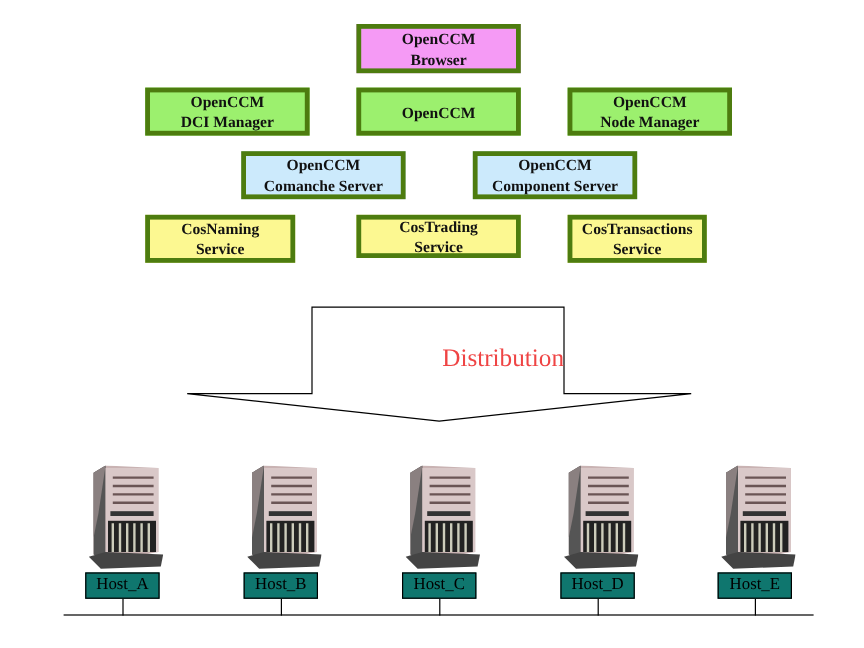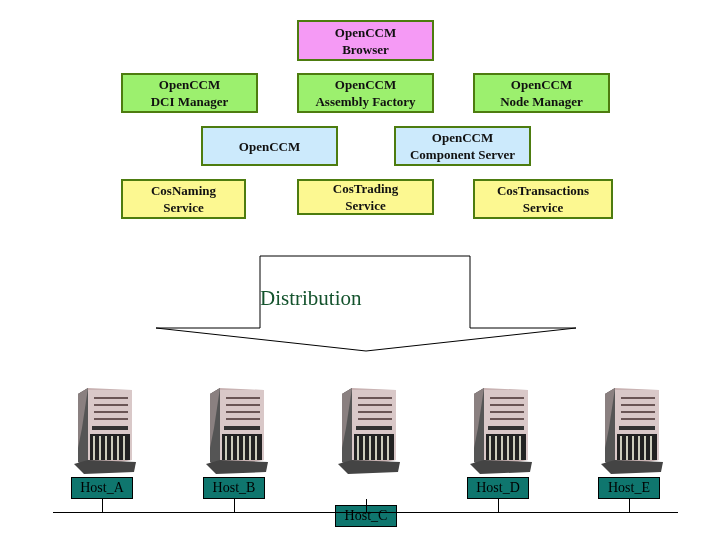--- a/index.html
+++ b/index.html
@@ -1,71 +1,71 @@
 <!DOCTYPE html>
 <html><head>
 <meta charset="utf-8">
 <style>
   html, body { margin: 0; padding: 0; background: #ffffff; }
   body { width: 720px; height: 540px; position: relative; overflow: hidden;
          font-family: "Liberation Serif", "DejaVu Serif", serif; }
-  .box { position: absolute; border: 2px solid #4d7c0f; box-sizing: border-box;
+  .box { position: absolute; border: 4px solid #4d7c0f; box-sizing: border-box;
          display: flex; flex-direction: column; align-items: center; justify-content: center;
          font-weight: bold; font-size: 13px; line-height: 17px; color: #111; text-align: center; }
   .pink   { background: #f59af5; }
   .green  { background: #9cf06e; }
   .blue   { background: #cceafc; }
   .yellow { background: #fcf891; }
   svg.arrow { position: absolute; left: 0; top: 0; }
-  .dist-label { position: absolute; left: 260px; top: 286px; width: 210px; text-align: left;
-                font-size: 21px; color: #14532d; }
+  .dist-label { position: absolute; left: 260px; top: 286px; width: 210px; text-align: right;
+                font-size: 21px; color: #ef4444; }
   .server { position: absolute; width: 62px; height: 88px; }
   .host-label { position: absolute; width: 62px; height: 22px; border: 1px solid #000; box-sizing: border-box;
                 background: #0f766e; font-size: 14px; display: flex; align-items: center; justify-content: center; color: #000; }
   .drop { position: absolute; width: 1px; height: 14px; background: #000; }
   .bus { position: absolute; left: 53px; top: 512px; width: 625px; height: 1px; background: #000; }
 </style>
 </head>
 <body>
 
 <div class="box pink" style="left:297px;top:20px;width:137px;height:41px;">
   <span>OpenCCM</span>
   <span>Browser</span>
 </div>
 
 <div class="box green" style="left:121px;top:73px;width:137px;height:40px;">
   <span>OpenCCM</span>
   <span>DCI Manager</span>
 </div>
 <div class="box green" style="left:297px;top:73px;width:137px;height:40px;">
   <span>OpenCCM</span>
-  <span>Assembly Factory</span>
 </div>
 <div class="box green" style="left:473px;top:73px;width:137px;height:40px;">
   <span>OpenCCM</span>
   <span>Node Manager</span>
 </div>
 
 <div class="box blue" style="left:201px;top:126px;width:137px;height:40px;">
   <span>OpenCCM</span>
+  <span>Comanche Server</span>
 </div>
 <div class="box blue" style="left:394px;top:126px;width:137px;height:40px;">
   <span>OpenCCM</span>
   <span>Component Server</span>
 </div>
 
 <div class="box yellow" style="left:121px;top:179px;width:125px;height:40px;">
   <span>CosNaming</span>
   <span>Service</span>
 </div>
 <div class="box yellow" style="left:297px;top:179px;width:137px;height:36px;text-align:center;">
   <span>CosTrading</span>
   <span>Service</span>
 </div>
-<div class="box yellow" style="left:473px;top:179px;width:140px;height:40px;">
+<div class="box yellow" style="left:473px;top:179px;width:116px;height:40px;">
   <span>CosTransactions</span>
   <span>Service</span>
 </div>
 
 <svg class="arrow" width="720" height="540">
   <polygon points="260,256 470,256 470,328 576,328 366,351 156,328 260,328" fill="#ffffff" stroke="#000" stroke-width="1"></polygon>
 </svg>
 <div class="dist-label">Distribution</div>
 
 <div id="hosts">
@@ -128,21 +128,21 @@
       <rect x="18" y="38" width="36" height="4" fill="#333"></rect>
       <rect x="16" y="46" width="40" height="26" fill="#222"></rect>
       <line x1="20" y1="48" x2="20" y2="72" stroke="#ccb" stroke-width="2"></line>
       <line x1="26" y1="48" x2="26" y2="72" stroke="#ccb" stroke-width="2"></line>
       <line x1="32" y1="48" x2="32" y2="72" stroke="#ccb" stroke-width="2"></line>
       <line x1="38" y1="48" x2="38" y2="72" stroke="#ccb" stroke-width="2"></line>
       <line x1="44" y1="48" x2="44" y2="72" stroke="#ccb" stroke-width="2"></line>
       <line x1="50" y1="48" x2="50" y2="72" stroke="#ccb" stroke-width="2"></line>
       <polygon points="0,76 14,72 62,74 60,84 10,86" fill="#444"></polygon>
     </svg>
-    <div class="host-label" style="left:335px;top:477px;margin-top:28px;">Host_C</div>
+    <div class="host-label" style="left:335px;top:477px;">Host_C</div>
     <div class="drop" style="left:366px;top:499px;"></div>
   </div>
     <div>
     <svg class="server" style="left:470px;top:388px;" viewBox="0 0 62 88">
       <polygon points="4,6 14,0 58,2 58,72 14,80 4,74" fill="#c9b3b3"></polygon>
       <polygon points="4,6 14,0 14,80 4,74" fill="#555"></polygon>
       <polygon points="4,6 14,0 8,40 4,60" fill="#8a8080"></polygon>
       <rect x="14" y="2" width="44" height="70" fill="#d9c8c8"></rect>
       <line x1="20" y1="10" x2="54" y2="10" stroke="#6a5555" stroke-width="2"></line>
       <line x1="20" y1="17" x2="54" y2="17" stroke="#6a5555" stroke-width="2"></line>

